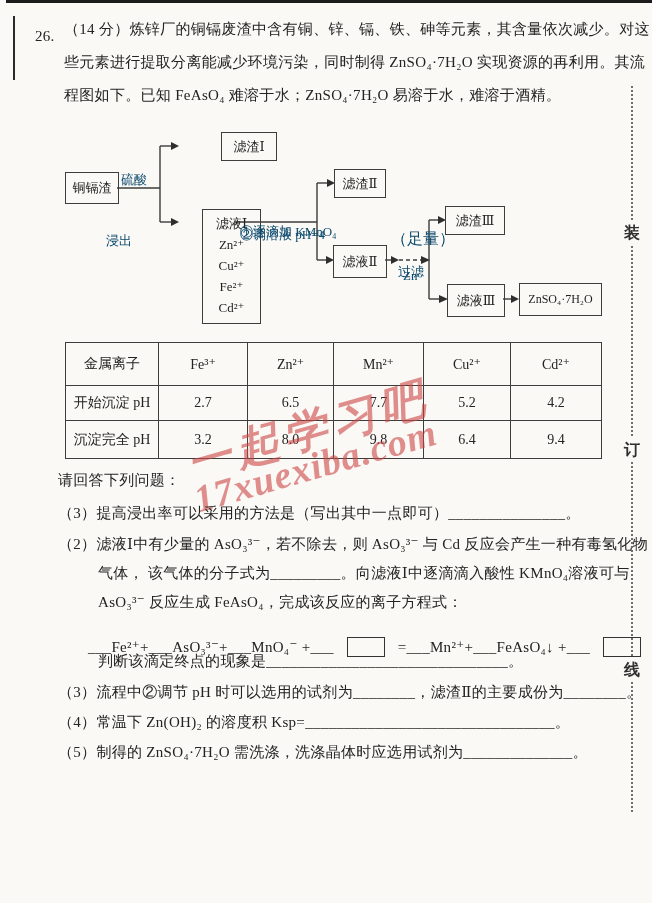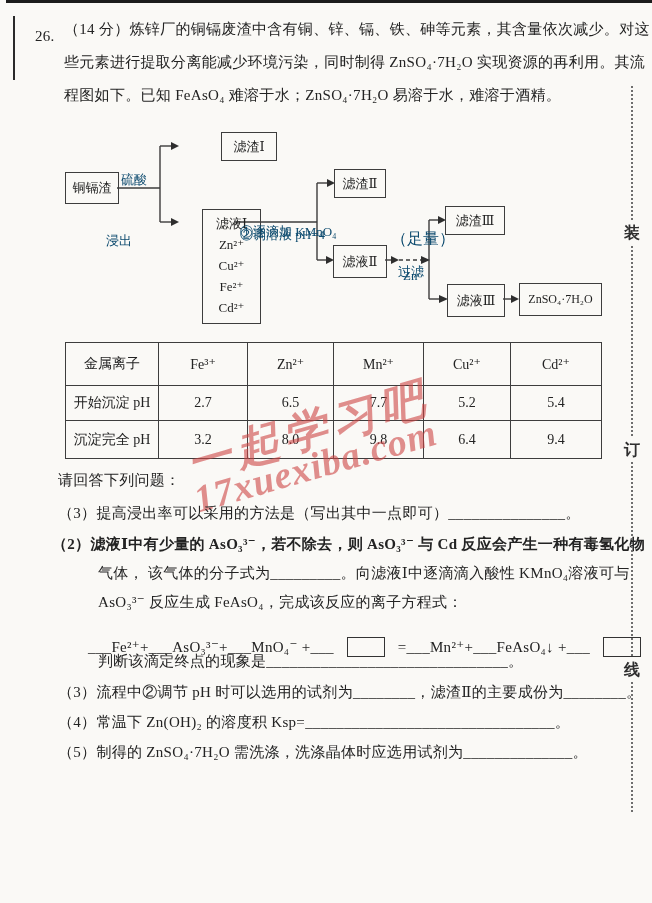--- a/index.html
+++ b/index.html
@@ -149,36 +149,36 @@
     <div class="cell">Zn²⁺</div>
     <div class="cell">Mn²⁺</div>
     <div class="cell">Cu²⁺</div>
     <div class="cell">Cd²⁺</div>
 
     <div class="cell">开始沉淀 pH</div>
     <div class="cell">2.7</div>
     <div class="cell">6.5</div>
     <div class="cell">7.7</div>
     <div class="cell">5.2</div>
-    <div class="cell">5.4</div>
+    <div class="cell">4.2</div>
 
     <div class="cell">沉淀完全 pH</div>
     <div class="cell">3.2</div>
     <div class="cell">8.0</div>
     <div class="cell">9.8</div>
     <div class="cell">6.4</div>
     <div class="cell">9.4</div>
   </div>
 
   <div class="wm wm1">一起学习吧</div>
   <div class="wm wm2">17xuexiba.com</div>
 
   <div class="line" style="left:58px;top:471px;">请回答下列问题：</div>
   <div class="line" style="left:58px;top:504px;">（3）提高浸出率可以采用的方法是（写出其中一点即可）_______________。</div>
-  <div class="line" style="left:52px;top:535px;font-weight:bold;">（2）滤液Ⅰ中有少量的 AsO₃³⁻，若不除去，则 AsO₃³⁻ 与 Cd 反应会产生一种有毒氢化物</div>
+  <div class="line" style="left:58px;top:535px;">（2）滤液Ⅰ中有少量的 AsO₃³⁻，若不除去，则 AsO₃³⁻ 与 Cd 反应会产生一种有毒氢化物</div>
   <div class="line" style="left:98px;top:564px;">气体， 该气体的分子式为_________。向滤液Ⅰ中逐滴滴入酸性 KMnO₄溶液可与</div>
   <div class="line" style="left:98px;top:593px;">AsO₃³⁻ 反应生成 FeAsO₄，完成该反应的离子方程式：</div>
 
   <div class="line eqline" style="left:88px;top:637px;gap:8px;">
     <span>___Fe²⁺+___AsO₃³⁻+___MnO₄⁻ +___</span>
     <span class="eq-box"></span>
     <span>=___Mn²⁺+___FeAsO₄↓ +___</span>
     <span class="eq-box"></span>
     <span>，</span>
   </div>

